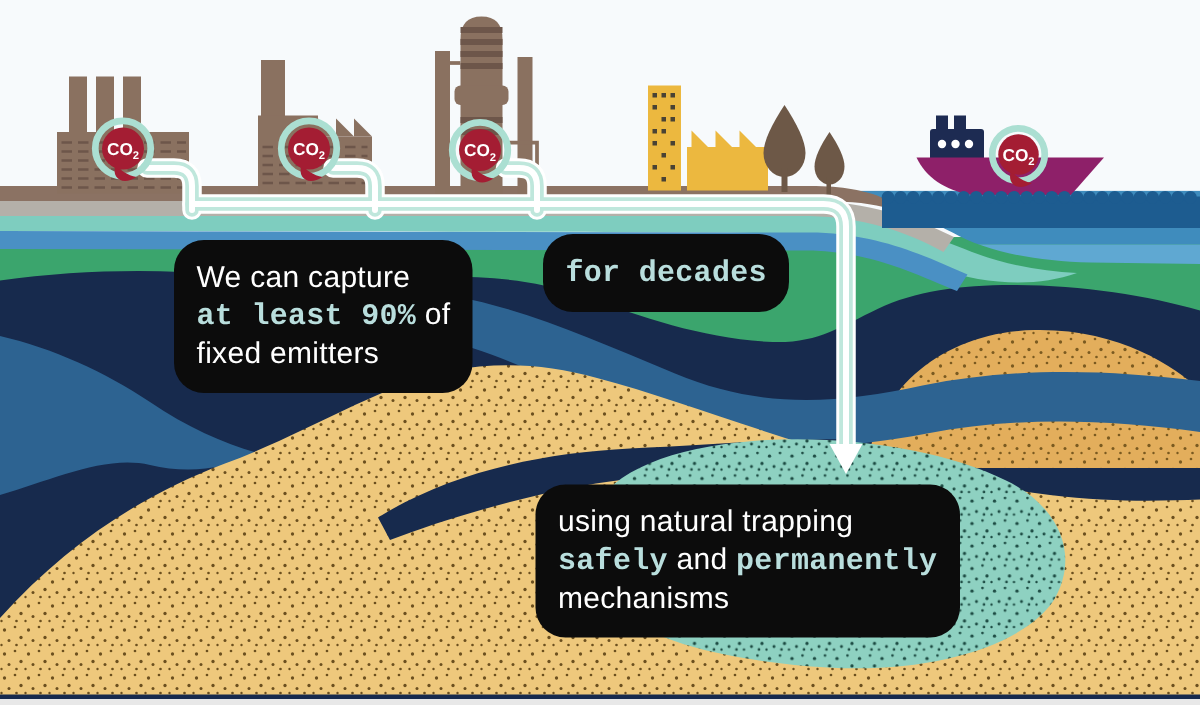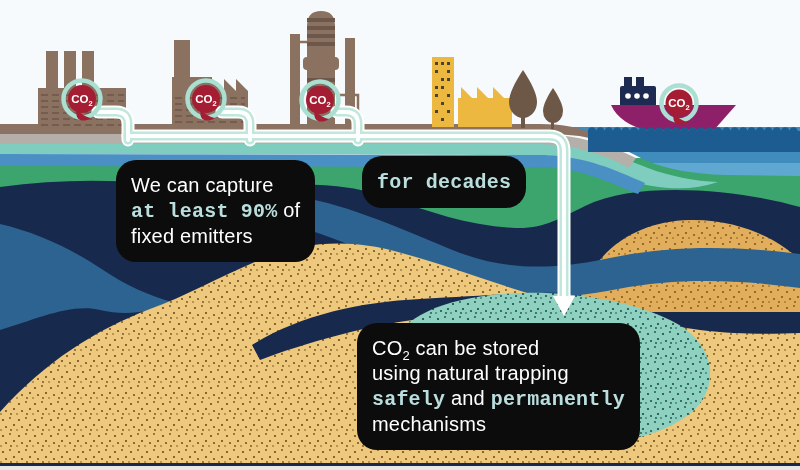--- a/index.html
+++ b/index.html
@@ -264,18 +264,17 @@
     <div><span>We can capture</span></div>
     <div><span class="hl">at least 90%</span><span> of</span></div>
     <div><span>fixed emitters</span></div>
   </div>
 
   <div class="callout" style="left:362px; top:156px;">
     <div><span class="hl">for decades</span></div>
   </div>
 
   <div class="callout" style="left:357px; top:323px;">
-    <div><span>CO</span><sub>2</sub><span> can be stored</span></div>
     <div><span>using natural trapping</span></div>
     <div><span class="hl">safely</span><span> and </span><span class="hl">permanently</span></div>
     <div><span>mechanisms</span></div>
   </div>
 </div>
 
 </body></html>

